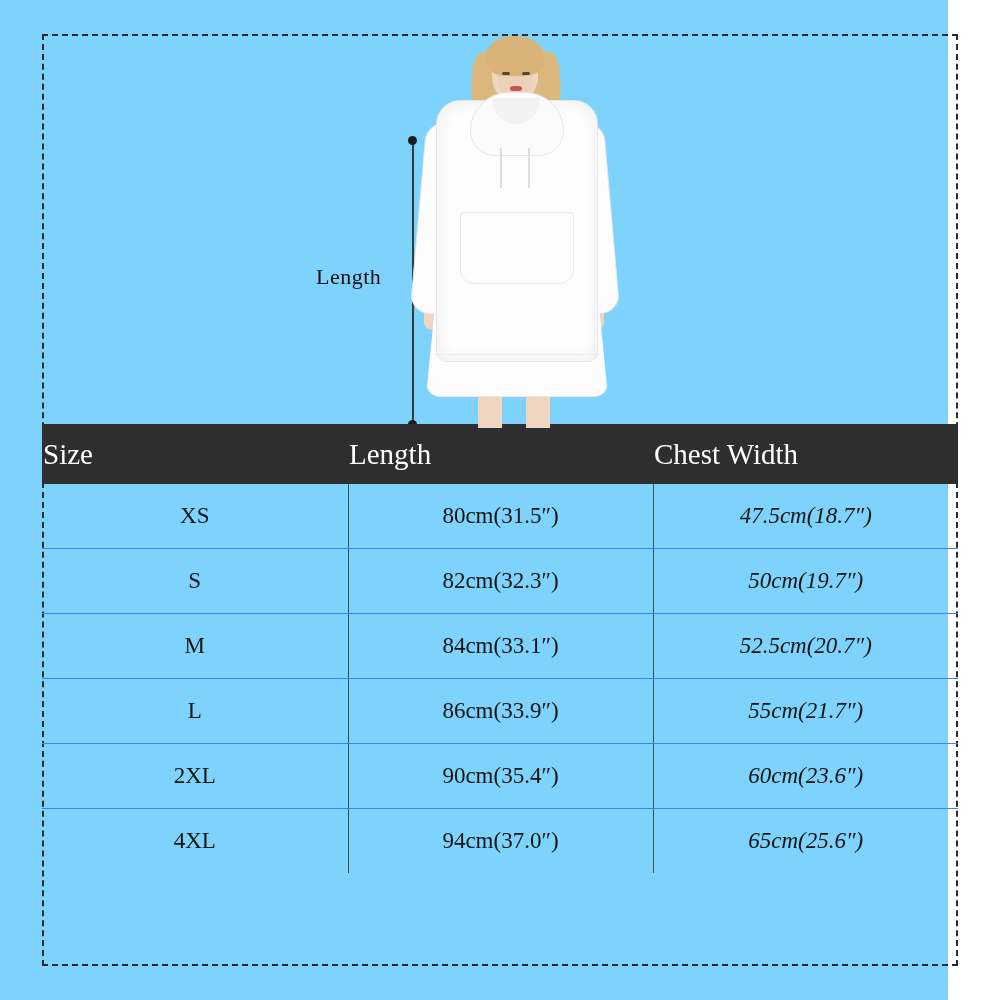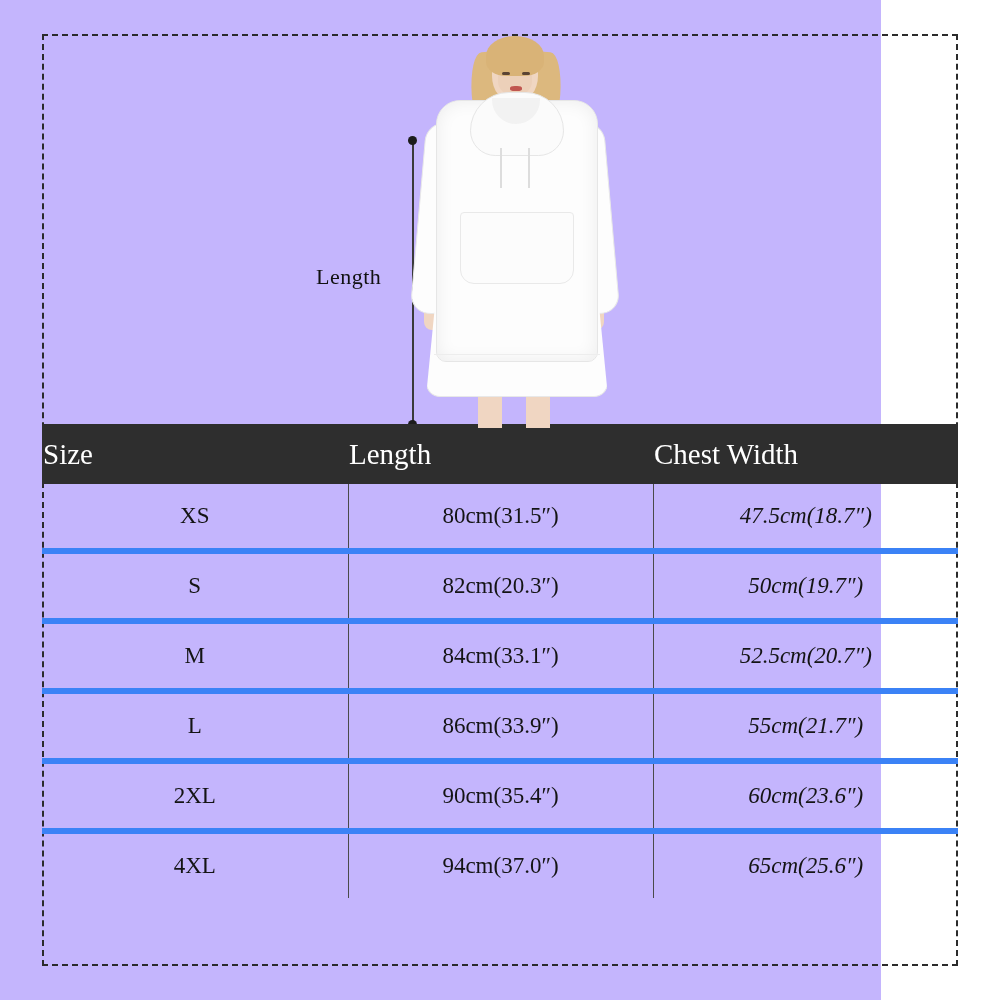--- a/index.html
+++ b/index.html
@@ -11,23 +11,23 @@
     width: 1000px;
     height: 1000px;
     font-family: "Liberation Serif", serif;
     position: relative;
     overflow: hidden;
   }
 
   .page {
     position: absolute;
     left: 0; top: 0;
-    width: 881px;
+    width: 948px;
     height: 1000px;
-    background: #c4b5fd;
+    background: #7dd3fc;
   }
 
   
   .dashed-frame {
     position: absolute;
     left: 42px;
     top: 34px;
     width: 916px;
     height: 932px;
     border: 2px dashed #2b2b2b;
@@ -320,21 +320,21 @@
     font-weight: normal;
     height: 58px;
     text-align: left;
     border: none;
   }
   table.size-table td {
     height: 62px;
     text-align: center;
     font-size: 23px;
     color: #141414;
-    border-bottom: 6px solid #3b82f6;
+    border-bottom: 1px solid #3b82f6;
     border-right: 1px solid #4a4a4a;
   }
   table.size-table td:last-child { border-right: none; font-style: italic; }
   table.size-table tr:last-child td { border-bottom: none; }
   table.size-table td:first-child { border-left: none; }
   .col-size { width: 306px; }
   .col-length { width: 305px; }
   .col-chest { width: 305px; }
 </style>
 </head>
@@ -402,21 +402,21 @@
         </tr>
       </thead>
       <tbody>
         <tr>
           <td>XS</td>
           <td>80cm(31.5″)</td>
           <td>47.5cm(18.7″)</td>
         </tr>
         <tr>
           <td>S</td>
-          <td>82cm(20.3″)</td>
+          <td>82cm(32.3″)</td>
           <td>50cm(19.7″)</td>
         </tr>
         <tr>
           <td>M</td>
           <td>84cm(33.1″)</td>
           <td>52.5cm(20.7″)</td>
         </tr>
         <tr>
           <td>L</td>
           <td>86cm(33.9″)</td>

